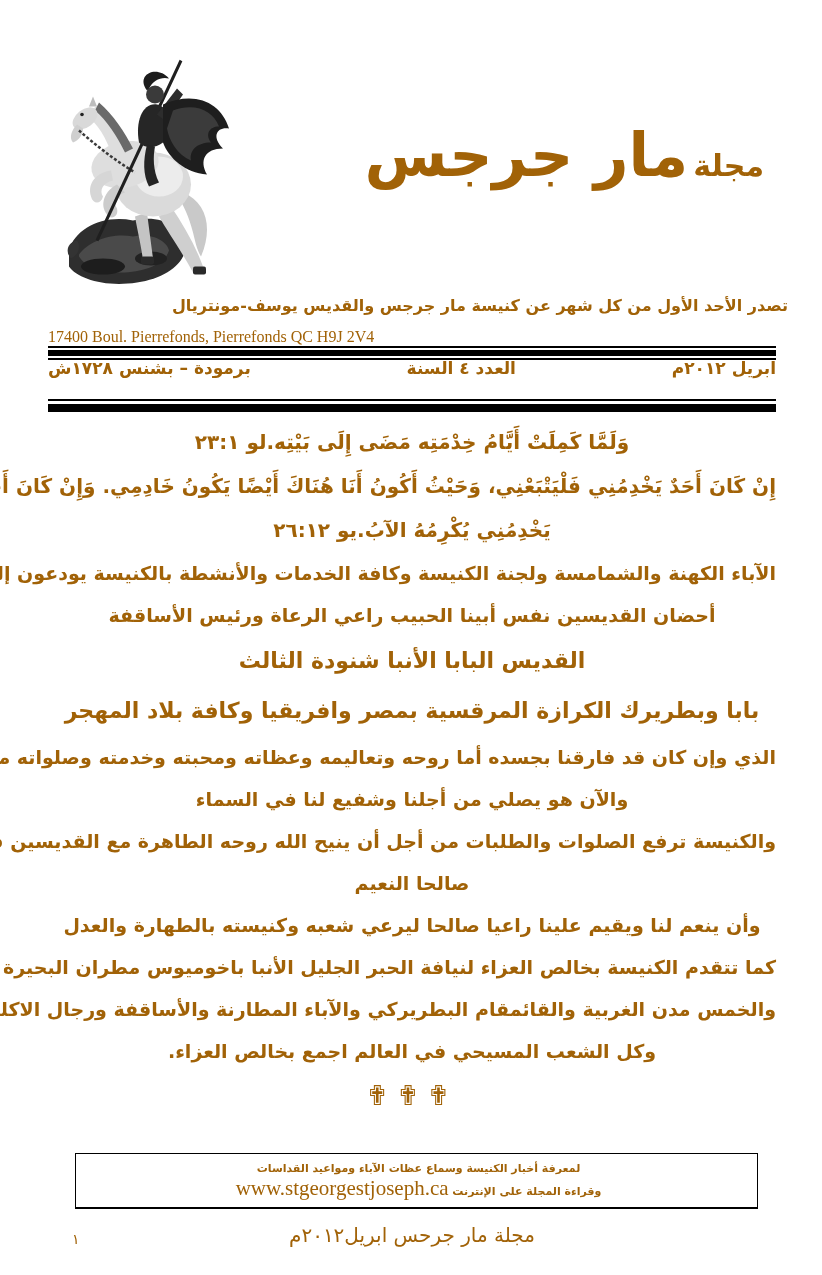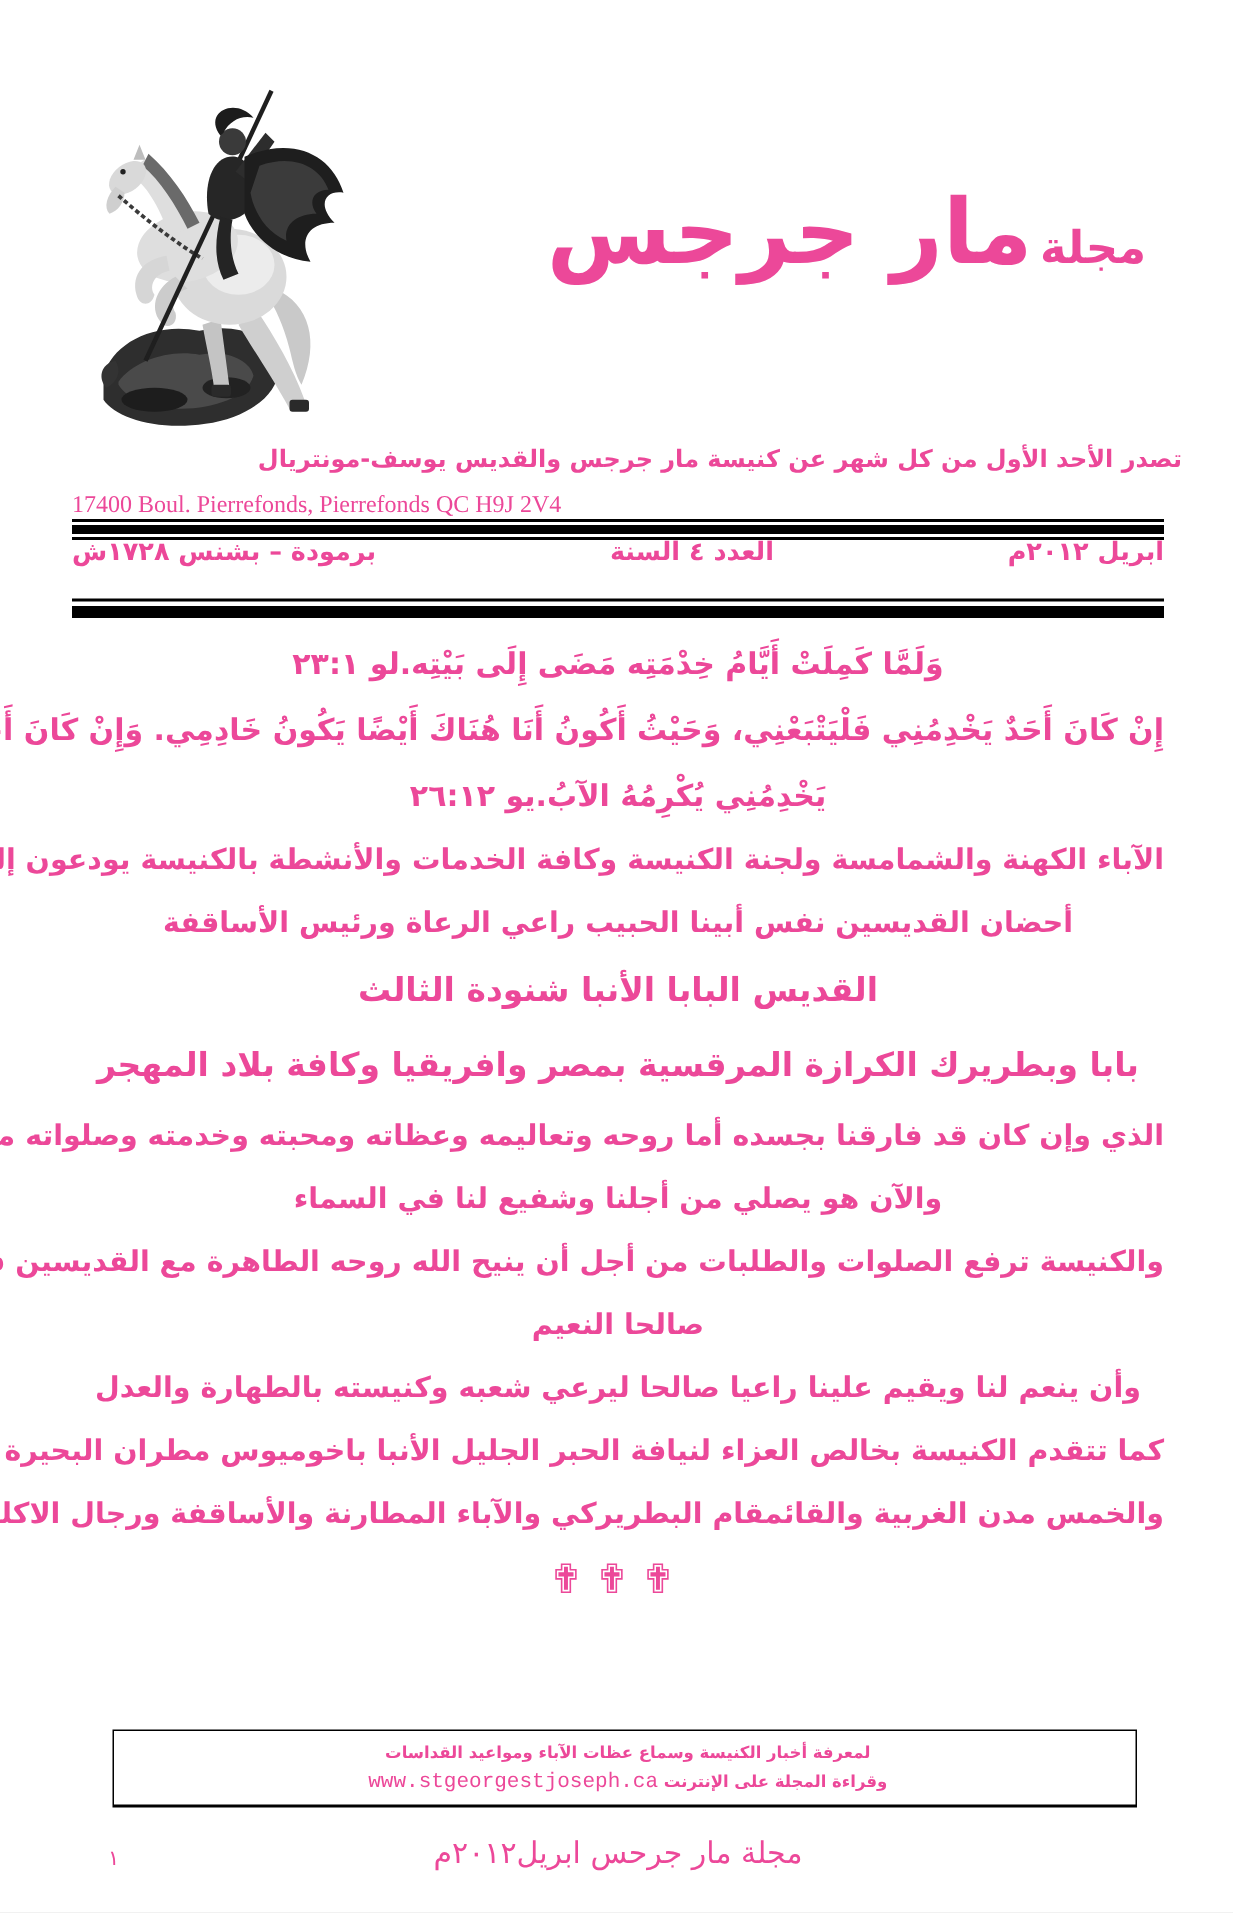--- a/index.html
+++ b/index.html
@@ -1,21 +1,21 @@
 <!DOCTYPE html>
 <html lang="ar"><head>
 <meta charset="utf-8">
 <style>
   html,body{margin:0;padding:0;background:#e8e8e8;}
   .page{
     position:relative;
     width:822px;height:1275px;
     margin:0 auto;
     background:#ffffff;
-    color:#ec4899;
+    color:#a16207;
     font-family:"DejaVu Sans",sans-serif;
     overflow:hidden;
   }
   
   .logo{position:absolute;left:55px;top:44px;width:180px;height:246px;}
   .title-line{
     position:absolute;top:120px;right:58px;
     direction:rtl;white-space:nowrap;
   }
   .title-small{font-size:30px;font-weight:bold;}
@@ -58,21 +58,21 @@
   
   .footer-box{
     position:absolute;top:1153px;left:75px;width:683px;
     border:1px solid #000;border-bottom-width:2px;
     direction:rtl;text-align:center;
     padding:6px 0 5px 4px;box-sizing:border-box;
   }
   .footer-box .fb1{font-size:11px;font-weight:bold;line-height:18px;}
   .footer-box .fb2{font-size:11px;font-weight:bold;line-height:20px;}
   .footer-box .url{
-    font-family:Liberation Mono, monospace;font-size:14px;font-weight:normal;
+    font-family:Liberation Serif, serif;font-size:21px;font-weight:normal;
     direction:ltr;unicode-bidi:embed;
   }
   
   .page-footer{
     position:absolute;bottom:28px;left:48px;right:46px;
     direction:rtl;text-align:center;font-size:20px;
   }
   .page-number{
     position:absolute;bottom:28px;left:72px;
     font-size:14px;direction:rtl;
@@ -173,20 +173,21 @@
     <div class="line c">أحضان القديسين نفس أبينا الحبيب راعي الرعاة ورئيس الأساقفة</div>
     <div class="line c big">القديس البابا الأنبا شنودة الثالث</div>
     <div class="line c big">بابا وبطريرك الكرازة المرقسية بمصر وافريقيا وكافة بلاد المهجر</div>
     <div class="line j">الذي وإن كان قد فارقنا بجسده أما روحه وتعاليمه وعظاته ومحبته وخدمته وصلواته معنا</div>
     <div class="line c">والآن هو يصلي من أجلنا وشفيع لنا في السماء</div>
     <div class="line j">والكنيسة ترفع الصلوات والطلبات من أجل أن ينيح الله روحه الطاهرة مع القديسين في</div>
     <div class="line c">صالحا النعيم</div>
     <div class="line c">وأن ينعم لنا ويقيم علينا راعيا صالحا ليرعي شعبه وكنيسته بالطهارة والعدل</div>
     <div class="line j">كما تتقدم الكنيسة بخالص العزاء لنيافة الحبر الجليل الأنبا باخوميوس مطران البحيرة</div>
     <div class="line j">والخمس مدن الغربية والقائمقام البطريركي والآباء المطارنة والأساقفة ورجال الاكليروس</div>
+    <div class="line c">وكل الشعب المسيحي في العالم اجمع بخالص العزاء.</div>
 
     <div class="crosses">✟✟✟</div>
   </div>
 
   <div class="footer-box">
     <div class="fb1">لمعرفة أخبار الكنيسة وسماع عظات الآباء ومواعيد القداسات</div>
     <div class="fb2">
       <span>وقراءة المجلة على الإنترنت </span>
       <span class="url">www.stgeorgestjoseph.ca</span>
     </div>

